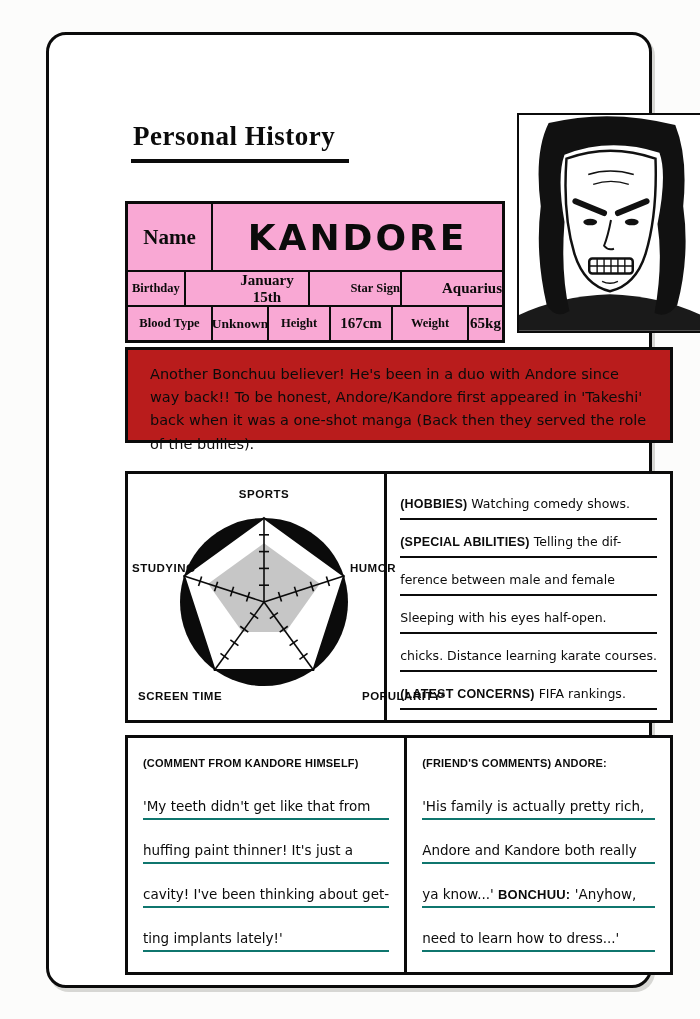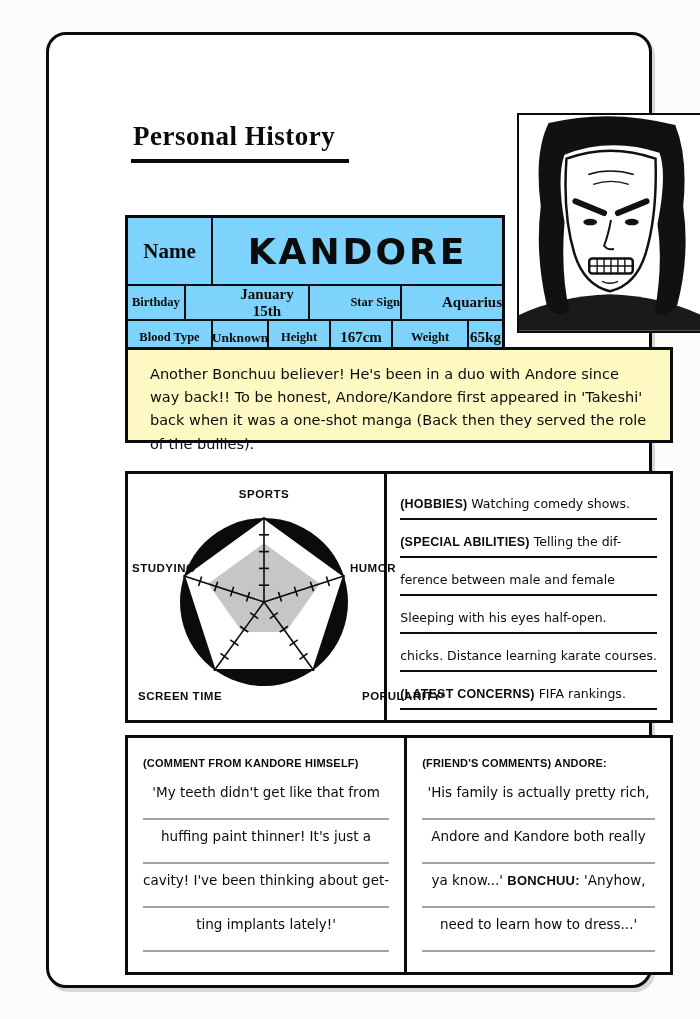--- a/index.html
+++ b/index.html
@@ -24,22 +24,22 @@
     letter-spacing:0.5px;
   }
   
   .portrait{
     position:absolute;left:468px;top:78px;width:186px;height:220px;
     border:2.5px solid #0b0b0b;background:#fff;box-sizing:border-box;overflow:hidden;
   }
   .portrait svg{display:block;width:100%;height:100%;}
   
   .info-table{
-    position:absolute;left:76px;top:180px;width:380px;
-    border:3px solid #0b0b0b;background:#7dd3fc;box-sizing:border-box;
+    position:absolute;left:76px;top:166px;width:380px;
+    border:3px solid #0b0b0b;background:#f9a8d4;box-sizing:border-box;
   }
   .itrow{display:flex;border-bottom:2.5px solid #0b0b0b;}
   .itrow:last-child{border-bottom:none;}
   .cell{
     display:flex;align-items:center;justify-content:center;
     border-right:2.5px solid #0b0b0b;box-sizing:border-box;
     text-align:center;
   }
   .cell:last-child{border-right:none;}
   .lbl{font-family:"Liberation Serif", serif;font-weight:bold;}
@@ -55,21 +55,21 @@
   .row3{height:33px;}
   .row3 .c1{width:85px;font-size:12.5px;}
   .row3 .c2{width:56px;font-size:13.5px;}
   .row3 .c3{width:62px;font-size:12.5px;}
   .row3 .c4{width:62px;font-size:15px;}
   .row3 .c5{width:76px;font-size:12.5px;}
   .row3 .c6{flex:1;font-size:15px;}
   
   .bio-box{
     position:absolute;left:76px;top:312px;width:548px;height:96px;
-    border:3px solid #0b0b0b;box-sizing:border-box;background:#fef9c3;
+    border:3px solid #0b0b0b;box-sizing:border-box;background:#b91c1c;
     padding:13px 22px;font-size:14.5px;line-height:1.6;
   }
   
   .mid-box{
     position:absolute;left:76px;top:436px;width:548px;height:252px;
     border:3px solid #0b0b0b;box-sizing:border-box;background:#fff;
     display:flex;
   }
   .radar-panel{position:relative;width:278px;box-sizing:border-box;}
   .radar-panel svg{position:absolute;left:16px;top:22px;}
@@ -104,22 +104,22 @@
   }
   .comment-col{flex:1;box-sizing:border-box;padding:12px 15px 0 15px;}
   .comment-col.left{border-right:3px solid #0b0b0b;}
   .comment-header{
     font-family:"Liberation Sans",sans-serif;font-weight:bold;
     font-size:11px;letter-spacing:0.2px;height:26px;display:flex;align-items:center;
     white-space:nowrap;
   }
   .cline{
     display:flex;align-items:flex-end;height:44px;box-sizing:border-box;
-    padding-bottom:18px;border-bottom:2px solid #a3a3a3;
-    font-size:13.5px;white-space:pre;overflow:hidden;justify-content:center;
+    padding-bottom:4px;border-bottom:2px solid #0f766e;
+    font-size:13.5px;white-space:pre;overflow:hidden;
   }
 </style>
 </head>
 <body>
 
 <div class="sheet">
 
   <div class="page-title">Personal History</div>
 
   <div class="portrait">

